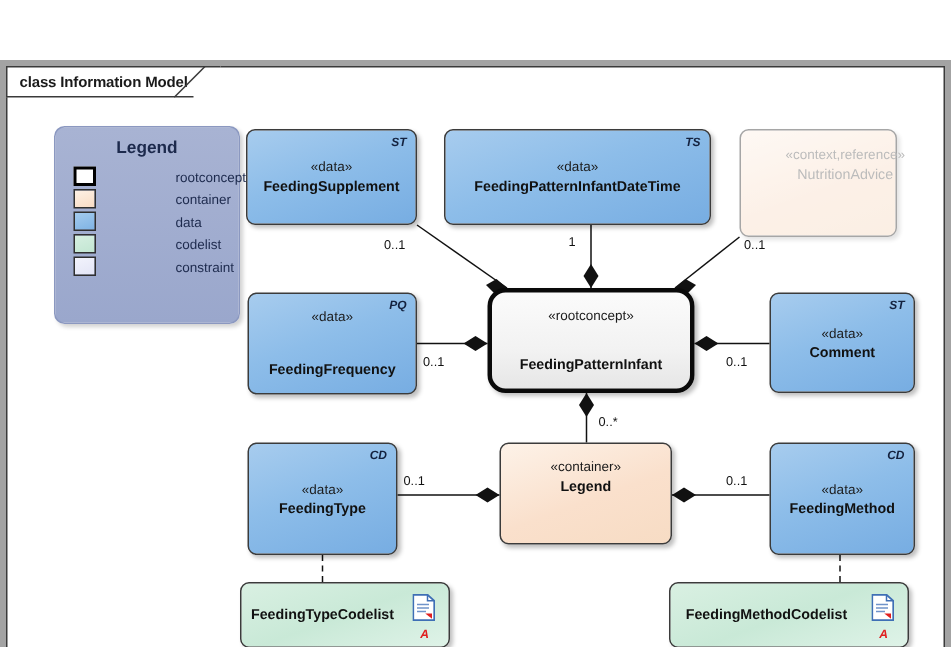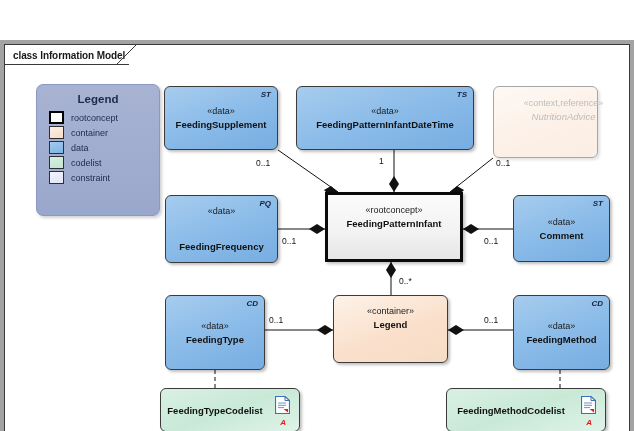--- a/index.html
+++ b/index.html
@@ -90,20 +90,21 @@
     font-size: 11.5px;
     font-weight: bold;
     color: #1d2a4d;
     margin-top: 8px;
     margin-bottom: 6px;
   }
   .legend-row {
     display: flex;
     align-items: center;
     margin: 2px 0 2px 12px;
+    gap: 46px;
   }
   .legend-swatch {
     width: 15px;
     height: 13px;
     border: 1px solid #2f2f2f;
     box-sizing: border-box;
     margin-right: 7px;
     flex: none;
   }
   .legend-swatch.root { border: 2px solid #000000; }
@@ -157,21 +158,22 @@
     background: linear-gradient(160deg, #fdf2e8 0%, #fae0cc 55%, #f7dcc4 100%);
     border-color: #3b3b3b;
   }
   .fill-codelist {
     background: linear-gradient(160deg, #d9f0e2 0%, #c9e9d7 50%, #dff3e8 100%);
     border-color: #3b3b3b;
   }
   .fill-root {
     background: linear-gradient(180deg, #fbfbfb 0%, #f2f2f2 60%, #e6e6e6 100%);
     border: 3px solid #0a0a0a;
-    border-radius: 0;
+    border-radius: 12px;
+    gap: 20px;
   }
   .faded {
     opacity: 0.45;
     padding-left: 36px;
   }
   .faded .stereotype, .faded .cname { color: #6b6b6b; }
 
   
   .codelist-box {
     align-items: stretch;
@@ -318,21 +320,21 @@
   </div>
 
   <div class="uml-box fill-data" style="left:296px; top:46px; width:178px; height:64px;">
     <span class="type-tag">TS</span>
     <span class="stereotype">«data»</span>
     <span class="cname">FeedingPatternInfantDateTime</span>
   </div>
 
   <div class="uml-box fill-container faded" style="left:493px; top:46px; width:105px; height:72px; justify-content:flex-start; padding-top:10px;">
     <span class="stereotype">«context,reference»</span>
-    <span class="cname" style="font-weight:normal;font-style:italic;">NutritionAdvice</span>
+    <span class="cname" style="font-weight:normal;">NutritionAdvice</span>
   </div>
 
   <div class="uml-box fill-data" style="left:165px; top:155px; width:113px; height:68px;gap:22px;">
     <span class="type-tag">PQ</span>
     <span class="stereotype">«data»</span>
     <span class="cname">FeedingFrequency</span>
   </div>
 
   <div class="uml-box fill-root" style="left:325px; top:152px; width:138px; height:70px; justify-content:flex-start; padding-top:9px;">
     <span class="stereotype">«rootconcept»</span>

